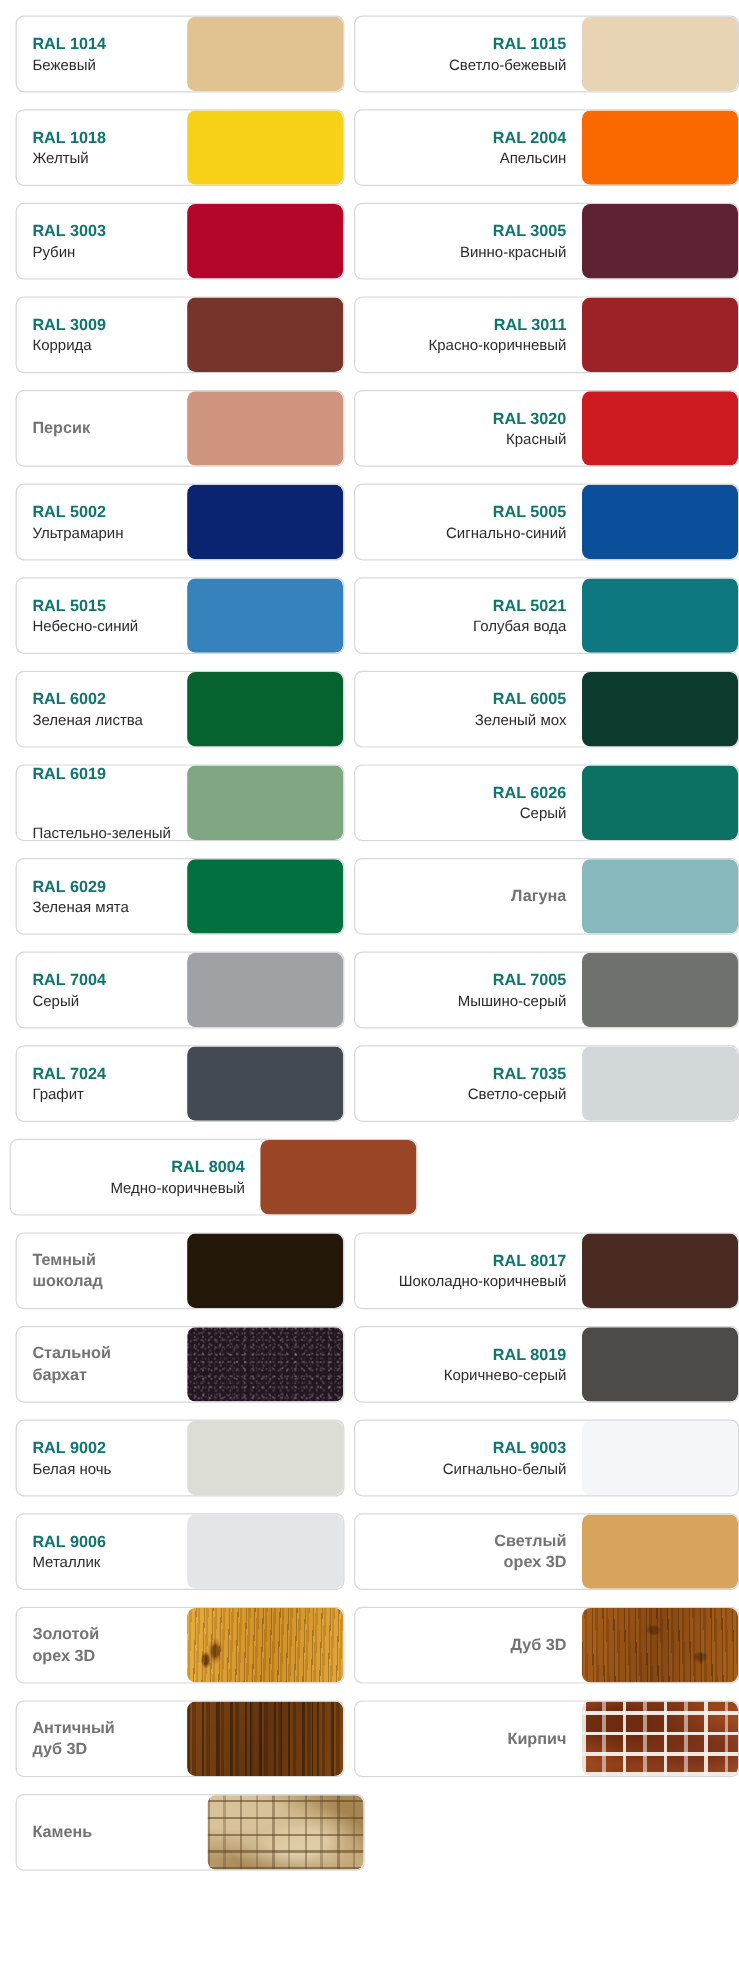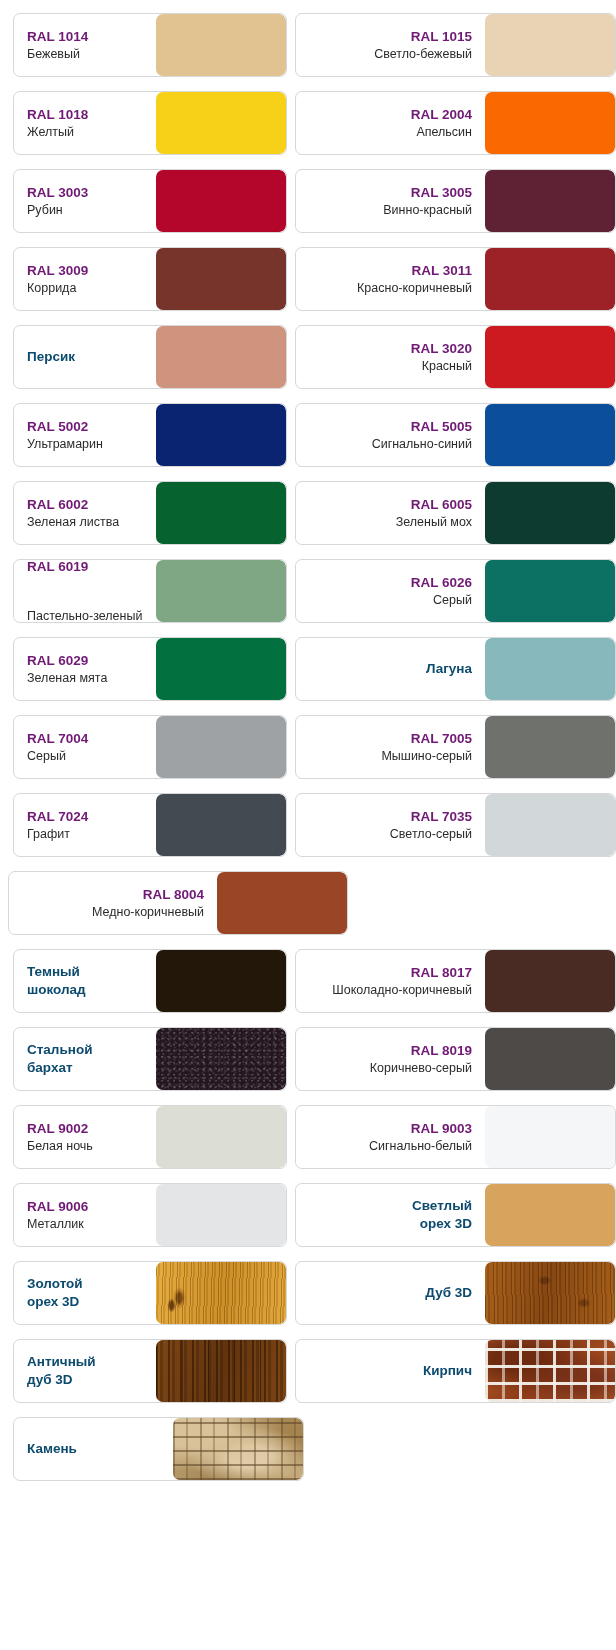--- a/index.html
+++ b/index.html
@@ -49,36 +49,36 @@
     justify-content:center;
     padding:0 13px;
     min-width:0;
     z-index:2;
   }
   .card.left .txt{ align-items:flex-start; text-align:left; }
   .card.right .txt{ align-items:flex-end; text-align:right; }
   .code{
     font-size:13.5px;
     font-weight:bold;
-    color:#701a75;
+    color:#0f766e;
     line-height:1.32;
     white-space:nowrap;
   }
   .name{
     font-size:12.5px;
     font-weight:normal;
     color:#2b2b2b;
     line-height:1.32;
   }
   .name.wrap{ white-space:normal; }
   
   .solo{
     font-size:13.5px;
     font-weight:bold;
-    color:#0c4a6e;
+    color:#737373;
     line-height:1.30;
     white-space:pre-line;
   }
   
   .sw{
     flex:0 0 130px;
     width:130px;
     align-self:stretch;
     border-radius:7px;
     background-color:#ccc;
@@ -290,20 +290,36 @@
         <div class="txt">
           <div class="code">RAL 5005</div>
           <div class="name">Сигнально-синий</div>
         </div>
         <div class="sw" style="background-color: rgb(11, 79, 155);"></div>
       </div>
     </div>
     <div class="row">
       <div class="card left">
         <div class="txt">
+          <div class="code">RAL 5015</div>
+          <div class="name">Небесно-синий</div>
+        </div>
+        <div class="sw" style="background-color: rgb(54, 130, 188);"></div>
+      </div>
+      <div class="card right">
+        <div class="txt">
+          <div class="code">RAL 5021</div>
+          <div class="name">Голубая вода</div>
+        </div>
+        <div class="sw" style="background-color: rgb(14, 119, 128);"></div>
+      </div>
+    </div>
+    <div class="row">
+      <div class="card left">
+        <div class="txt">
           <div class="code">RAL 6002</div>
           <div class="name">Зеленая листва</div>
         </div>
         <div class="sw" style="background-color: rgb(6, 98, 47);"></div>
       </div>
       <div class="card right">
         <div class="txt">
           <div class="code">RAL 6005</div>
           <div class="name">Зеленый мох</div>
         </div>

